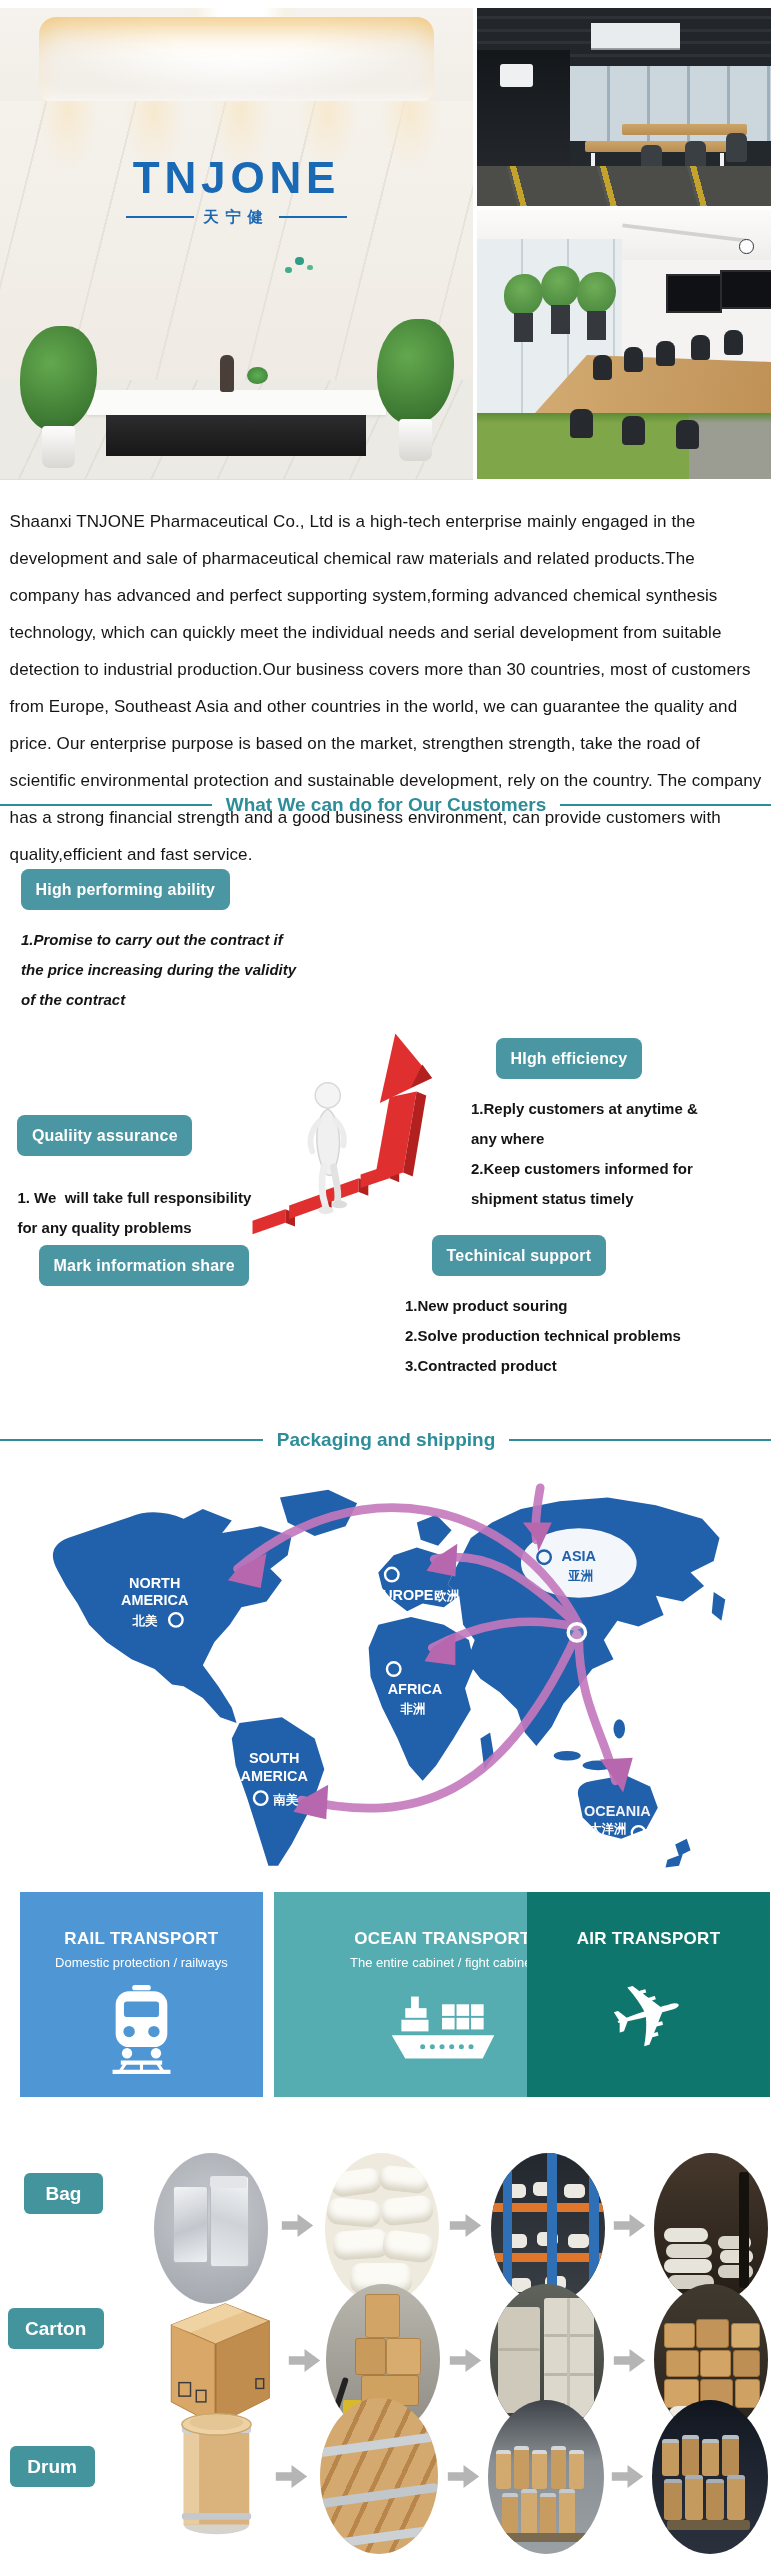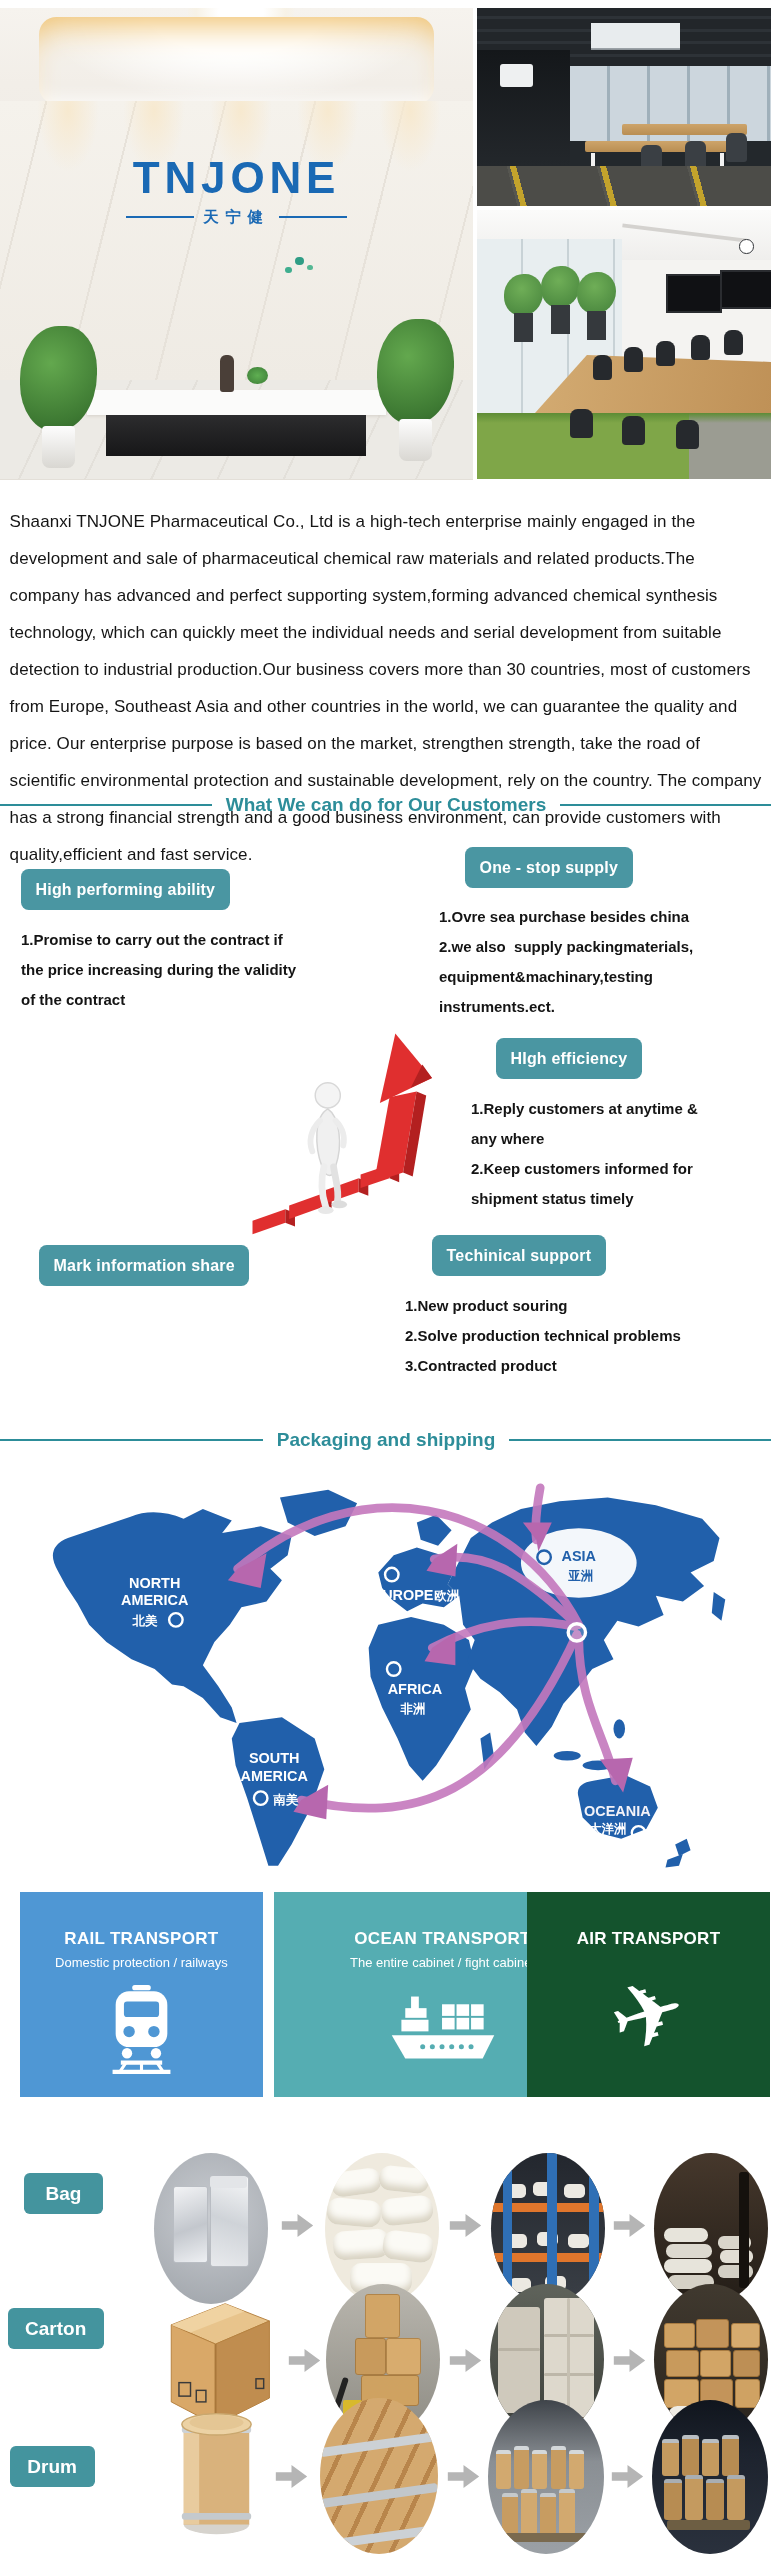--- a/index.html
+++ b/index.html
@@ -202,37 +202,35 @@
   </div>
 
   <div class="abs about">Shaanxi TNJONE Pharmaceutical Co., Ltd is a high-tech enterprise mainly engaged in the development and sale of pharmaceutical chemical raw materials and related products.The company has advanced and perfect supporting system,forming advanced chemical synthesis technology, which can quickly meet the individual needs and serial development from suitable detection to industrial production.Our business covers more than 30 countries, most of customers from Europe, Southeast Asia and other countries in the world, we can guarantee the quality and price. Our enterprise purpose is based on the market, strengthen strength, take the road of scientific environmental protection and sustainable development, rely on the country. The company has a strong financial strength and a good business environment, can provide customers with quality,efficient and fast service.</div>
 
   <div class="sec-head" style="top:794px;text-align:right;">
     <span>What We can do for Our Customers</span>
   </div>
 
   <div class="abs" style="left:21px;top:869px;">
     <span class="badge">High performing ability</span>
-    <div class="flines" style="margin-top:15.4px;">
+    <div class="flines" style="margin-top:15.4px;font-style:italic;">
       <div>1.Promise to carry out the contract if</div>
       <div>the price increasing during the validity</div>
       <div>of the contract</div>
     </div>
   </div>
 
-  <div class="abs" style="left:439px;top:847px;">
-    <span class="badge" style="margin-left:26px;">One - stop supply</span>
-    <div class="flines" style="margin-top:13.5px;">
-      <div>1.Ovre sea purchase besides china</div>
-      <div>2.we also  supply packingmaterials,</div>
-      <div>equipment&amp;machinary,testing</div>
-      <div>instruments.ect.</div>
-    </div>
-  </div>
-
+
+  <div class="abs" style="left:17.4px;top:1115px;">
+    <span class="badge">Qualiity assurance</span>
+    <div class="flines" style="margin-top:27px;">
+      <div>1. We  will take full responsibility</div>
+      <div>for any quality problems</div>
+    </div>
+  </div>
 
   <div class="abs" style="left:471px;top:1038px;">
     <span class="badge" style="margin-left:25px;">HIgh efficiency</span>
     <div class="flines" style="margin-top:15.4px;">
       <div>1.Reply customers at anytime &amp;</div>
       <div>any where</div>
       <div>2.Keep customers informed for</div>
       <div>shipment status timely</div>
     </div>
   </div>
@@ -376,21 +374,21 @@
             <circle cx="52" cy="66" r="2.6"></circle>
             <circle cx="62" cy="66" r="2.6"></circle>
             <circle cx="72" cy="66" r="2.6"></circle>
             <circle cx="82" cy="66" r="2.6"></circle>
             <circle cx="92" cy="66" r="2.6"></circle>
           </g>
       </svg>
     </div>
   </div>
 
-  <div class="tcard" style="left:511px;width:243px;background:#14532d;">
+  <div class="tcard" style="left:511px;width:243px;background:#0f766e;">
     <div class="tt">AIR TRANSPORT</div>
     <div class="ts"></div>
     <div class="ticon">
       <div class="plane-glyph">✈</div>
     </div>
   </div>
 
   <div class="plabel" style="left:24px;top:2173px;width:79px;height:41px;">
     <span>Bag</span>
   </div>

